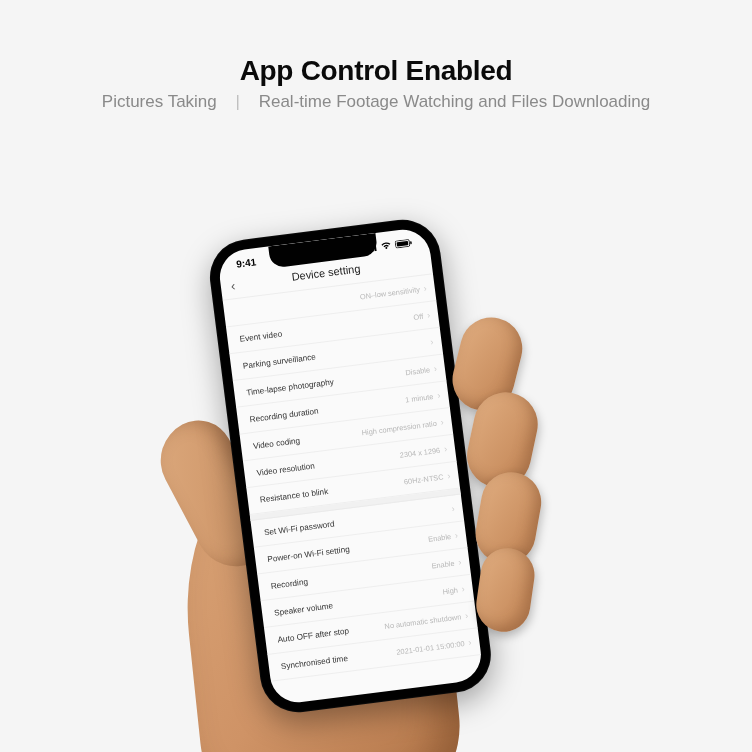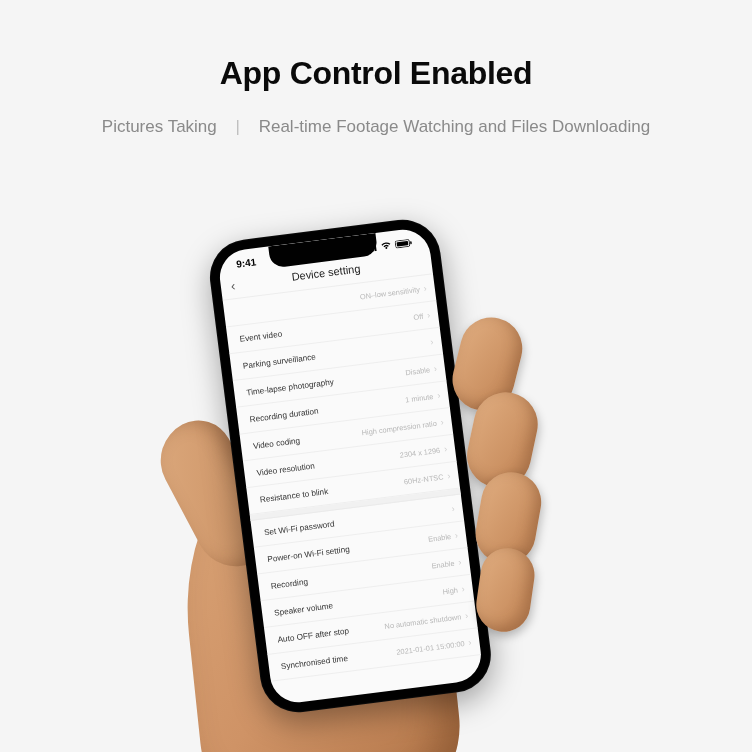--- a/index.html
+++ b/index.html
@@ -7,28 +7,27 @@
     width: 752px;
     height: 752px;
     background: #f5f5f5;
     font-family: -apple-system, BlinkMacSystemFont, "Segoe UI", Arial, sans-serif;
     overflow: hidden;
     position: relative;
   }
   .headline {
     text-align: center;
     padding-top: 55px;
-    font-size: 32px;
+    font-size: 28px;
     font-weight: 800;
     color: #0a0a0a;
     letter-spacing: -0.3px;
   }
   .features {
     text-align: center;
-    margin-top: 20px;
     color: #8a8a8a;
     font-size: 17px;
     line-height: 1.75;
   }
   .features .sep {
     color: #c0c0c0;
     margin: 0 14px;
   }
   .hand-phone {
     position: absolute;

